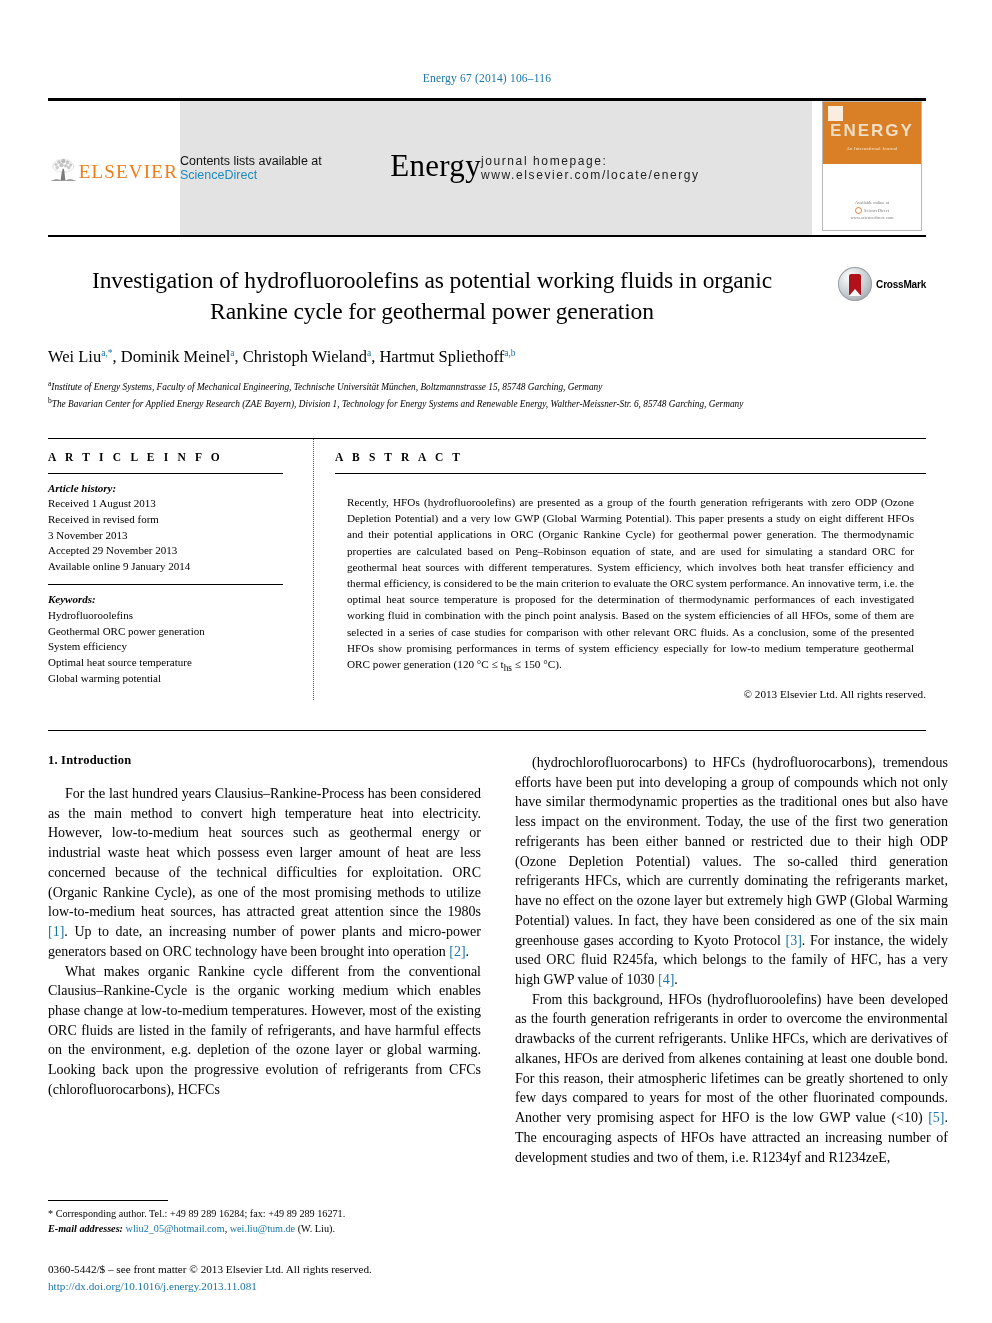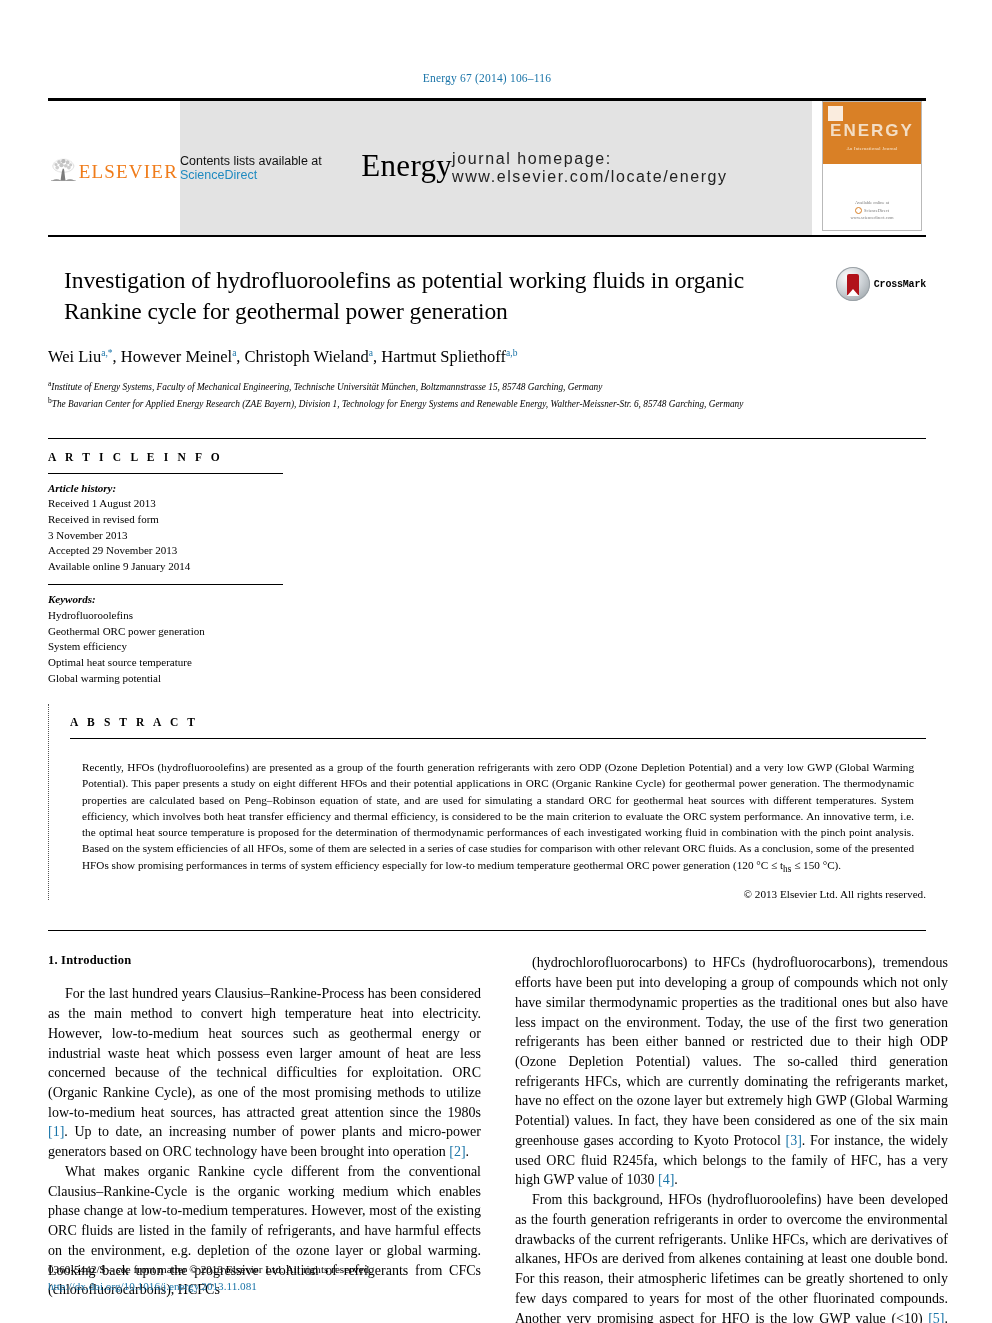--- a/index.html
+++ b/index.html
@@ -74,21 +74,21 @@
   }
   .banner-line1 .sd { color: #1f8ac0; }
   .banner-title {
     font-family: "Liberation Serif", serif;
     font-size: 31px;
     margin: 15px 0 19px 0;
     letter-spacing: 0.3px;
   }
   .banner-home {
     font-family: "Liberation Sans", sans-serif;
-    font-size: 16px;
+    font-size: 12px;
     letter-spacing: 1.6px;
     color: #222;
   }
   .cover-cell {
     width: 108px;
     flex: 0 0 108px;
     margin-left: 6px;
     display: flex;
     align-items: flex-start;
     justify-content: center;
@@ -153,22 +153,23 @@
   .title-block {
     margin-top: 28px;
     position: relative;
     padding-right: 110px;
   }
   h1.article-title {
     font-family: "Liberation Serif", serif;
     font-size: 23.5px;
     font-weight: normal;
     line-height: 1.33;
-    margin: 16px;
+    margin: 4px;
     letter-spacing: -0.1px;
+    text-align: center;
   }
   .authors {
     font-size: 16.5px;
     margin-top: 18px;
     line-height: 1.35;
   }
   .authors sup { font-size: 9.5px; color: #1a74a8; vertical-align: super; }
   .authors sup.star { color: #1a74a8; }
   .affiliations {
     margin-top: 10px;
@@ -200,34 +201,33 @@
     position: relative;
   }
   .cm-inner:after {
     content:"";
     position:absolute; bottom:-1px; left:0; right:0;
     border-left: 6px solid transparent;
     border-right: 6px solid transparent;
     border-bottom: 7px solid #fff;
   }
   .cm-text {
-    font-family: Liberation Mono, monospace;
+    font-family: Liberation Sans, sans-serif;
     font-weight: bold;
     font-size: 10px;
     letter-spacing: -0.2px;
   }
 
   
   .info-abstract {
     margin-top: 26px;
     border-top: 1px solid #000;
     padding-top: 12px;
     display: flex;
     gap: 30px;
-    flex-direction: column;
   }
   .col-info { width: 235px; flex: 0 0 235px; }
   .col-abstract { flex: 1 1 auto; position: relative; padding-left: 22px; }
   .col-abstract:before {
     content:"";
     position:absolute; left:0; top:-12px; bottom:0;
     border-left: 1px dotted #555;
   }
   .sec-head {
     font-family: "Liberation Serif", serif;
@@ -367,21 +367,21 @@
       <div class="cm-circle">
           <div class="cm-inner"></div>
         </div>
       <div class="cm-text">CrossMark</div>
     </div>
 
     <h1 class="article-title">Investigation of hydrofluoroolefins as potential working fluids in organic Rankine cycle for geothermal power generation</h1>
 
     <div class="authors">
       <span><span>Wei Liu</span><sup>a,</sup><sup class="star">*</sup></span>,
-      <span><span>However Meinel</span><sup>a</sup></span>,
+      <span><span>Dominik Meinel</span><sup>a</sup></span>,
       <span><span>Christoph Wieland</span><sup>a</sup></span>,
       <span><span>Hartmut Spliethoff</span><sup>a,b</sup></span>
     </div>
 
     <div class="affiliations">
       <div><sup>a</sup><span>Institute of Energy Systems, Faculty of Mechanical Engineering, Technische Universität München, Boltzmannstrasse 15, 85748 Garching, Germany</span></div>
       <div><sup>b</sup><span>The Bavarian Center for Applied Energy Research (ZAE Bayern), Division 1, Technology for Energy Systems and Renewable Energy, Walther-Meissner-Str. 6, 85748 Garching, Germany</span></div>
     </div>
   </div>
 
@@ -424,19 +424,27 @@
       <h2 class="section-title">1.  Introduction</h2>
       <p>For the last hundred years Clausius–Rankine-Process has been considered as the main method to convert high temperature heat into electricity. However, low-to-medium heat sources such as geothermal energy or industrial waste heat which possess even larger amount of heat are less concerned because of the technical difficulties for exploitation. ORC (Organic Rankine Cycle), as one of the most promising methods to utilize low-to-medium heat sources, has attracted great attention since the 1980s <span class="ref">[1]</span>. Up to date, an increasing number of power plants and micro-power generators based on ORC technology have been brought into operation <span class="ref">[2]</span>.</p>
       <p>What makes organic Rankine cycle different from the conventional Clausius–Rankine-Cycle is the organic working medium which enables phase change at low-to-medium temperatures. However, most of the existing ORC fluids are listed in the family of refrigerants, and have harmful effects on the environment, e.g. depletion of the ozone layer or global warming. Looking back upon the progressive evolution of refrigerants from CFCs (chlorofluorocarbons), HCFCs</p>
     </div>
     <div class="body-col">
       <p>(hydrochlorofluorocarbons) to HFCs (hydrofluorocarbons), tremendous efforts have been put into developing a group of compounds which not only have similar thermodynamic properties as the traditional ones but also have less impact on the environment. Today, the use of the first two generation refrigerants has been either banned or restricted due to their high ODP (Ozone Depletion Potential) values. The so-called third generation refrigerants HFCs, which are currently dominating the refrigerants market, have no effect on the ozone layer but extremely high GWP (Global Warming Potential) values. In fact, they have been considered as one of the six main greenhouse gases according to Kyoto Protocol <span class="ref">[3]</span>. For instance, the widely used ORC fluid R245fa, which belongs to the family of HFC, has a very high GWP value of 1030 <span class="ref">[4]</span>.</p>
       <p>From this background, HFOs (hydrofluoroolefins) have been developed as the fourth generation refrigerants in order to overcome the environmental drawbacks of the current refrigerants. Unlike HFCs, which are derivatives of alkanes, HFOs are derived from alkenes containing at least one double bond. For this reason, their atmospheric lifetimes can be greatly shortened to only few days compared to years for most of the other fluorinated compounds. Another very promising aspect for HFO is the low GWP value (&lt;10) <span class="ref">[5]</span>. The encouraging aspects of HFOs have attracted an increasing number of development studies and two of them, i.e. R1234yf and R1234zeE,</p>
     </div>
   </div>
 
+  <div class="footnote">
+    <div class="footnote-rule"></div>
+    <div class="fn-line">* Corresponding author. Tel.: +49 89 289 16284; fax: +49 89 289 16271.</div>
+    <div class="fn-line">
+      <span class="em-lbl">E-mail addresses:</span>
+      <span class="link">wliu2_05@hotmail.com</span><span>, </span><span class="link">wei.liu@tum.de</span><span> (W. Liu).</span>
+    </div>
+  </div>
 
   <div class="footer">
     <div>0360-5442/$ – see front matter © 2013 Elsevier Ltd. All rights reserved.</div>
     <div class="link">http://dx.doi.org/10.1016/j.energy.2013.11.081</div>
   </div>
 
 </div>
 
 </body></html>

